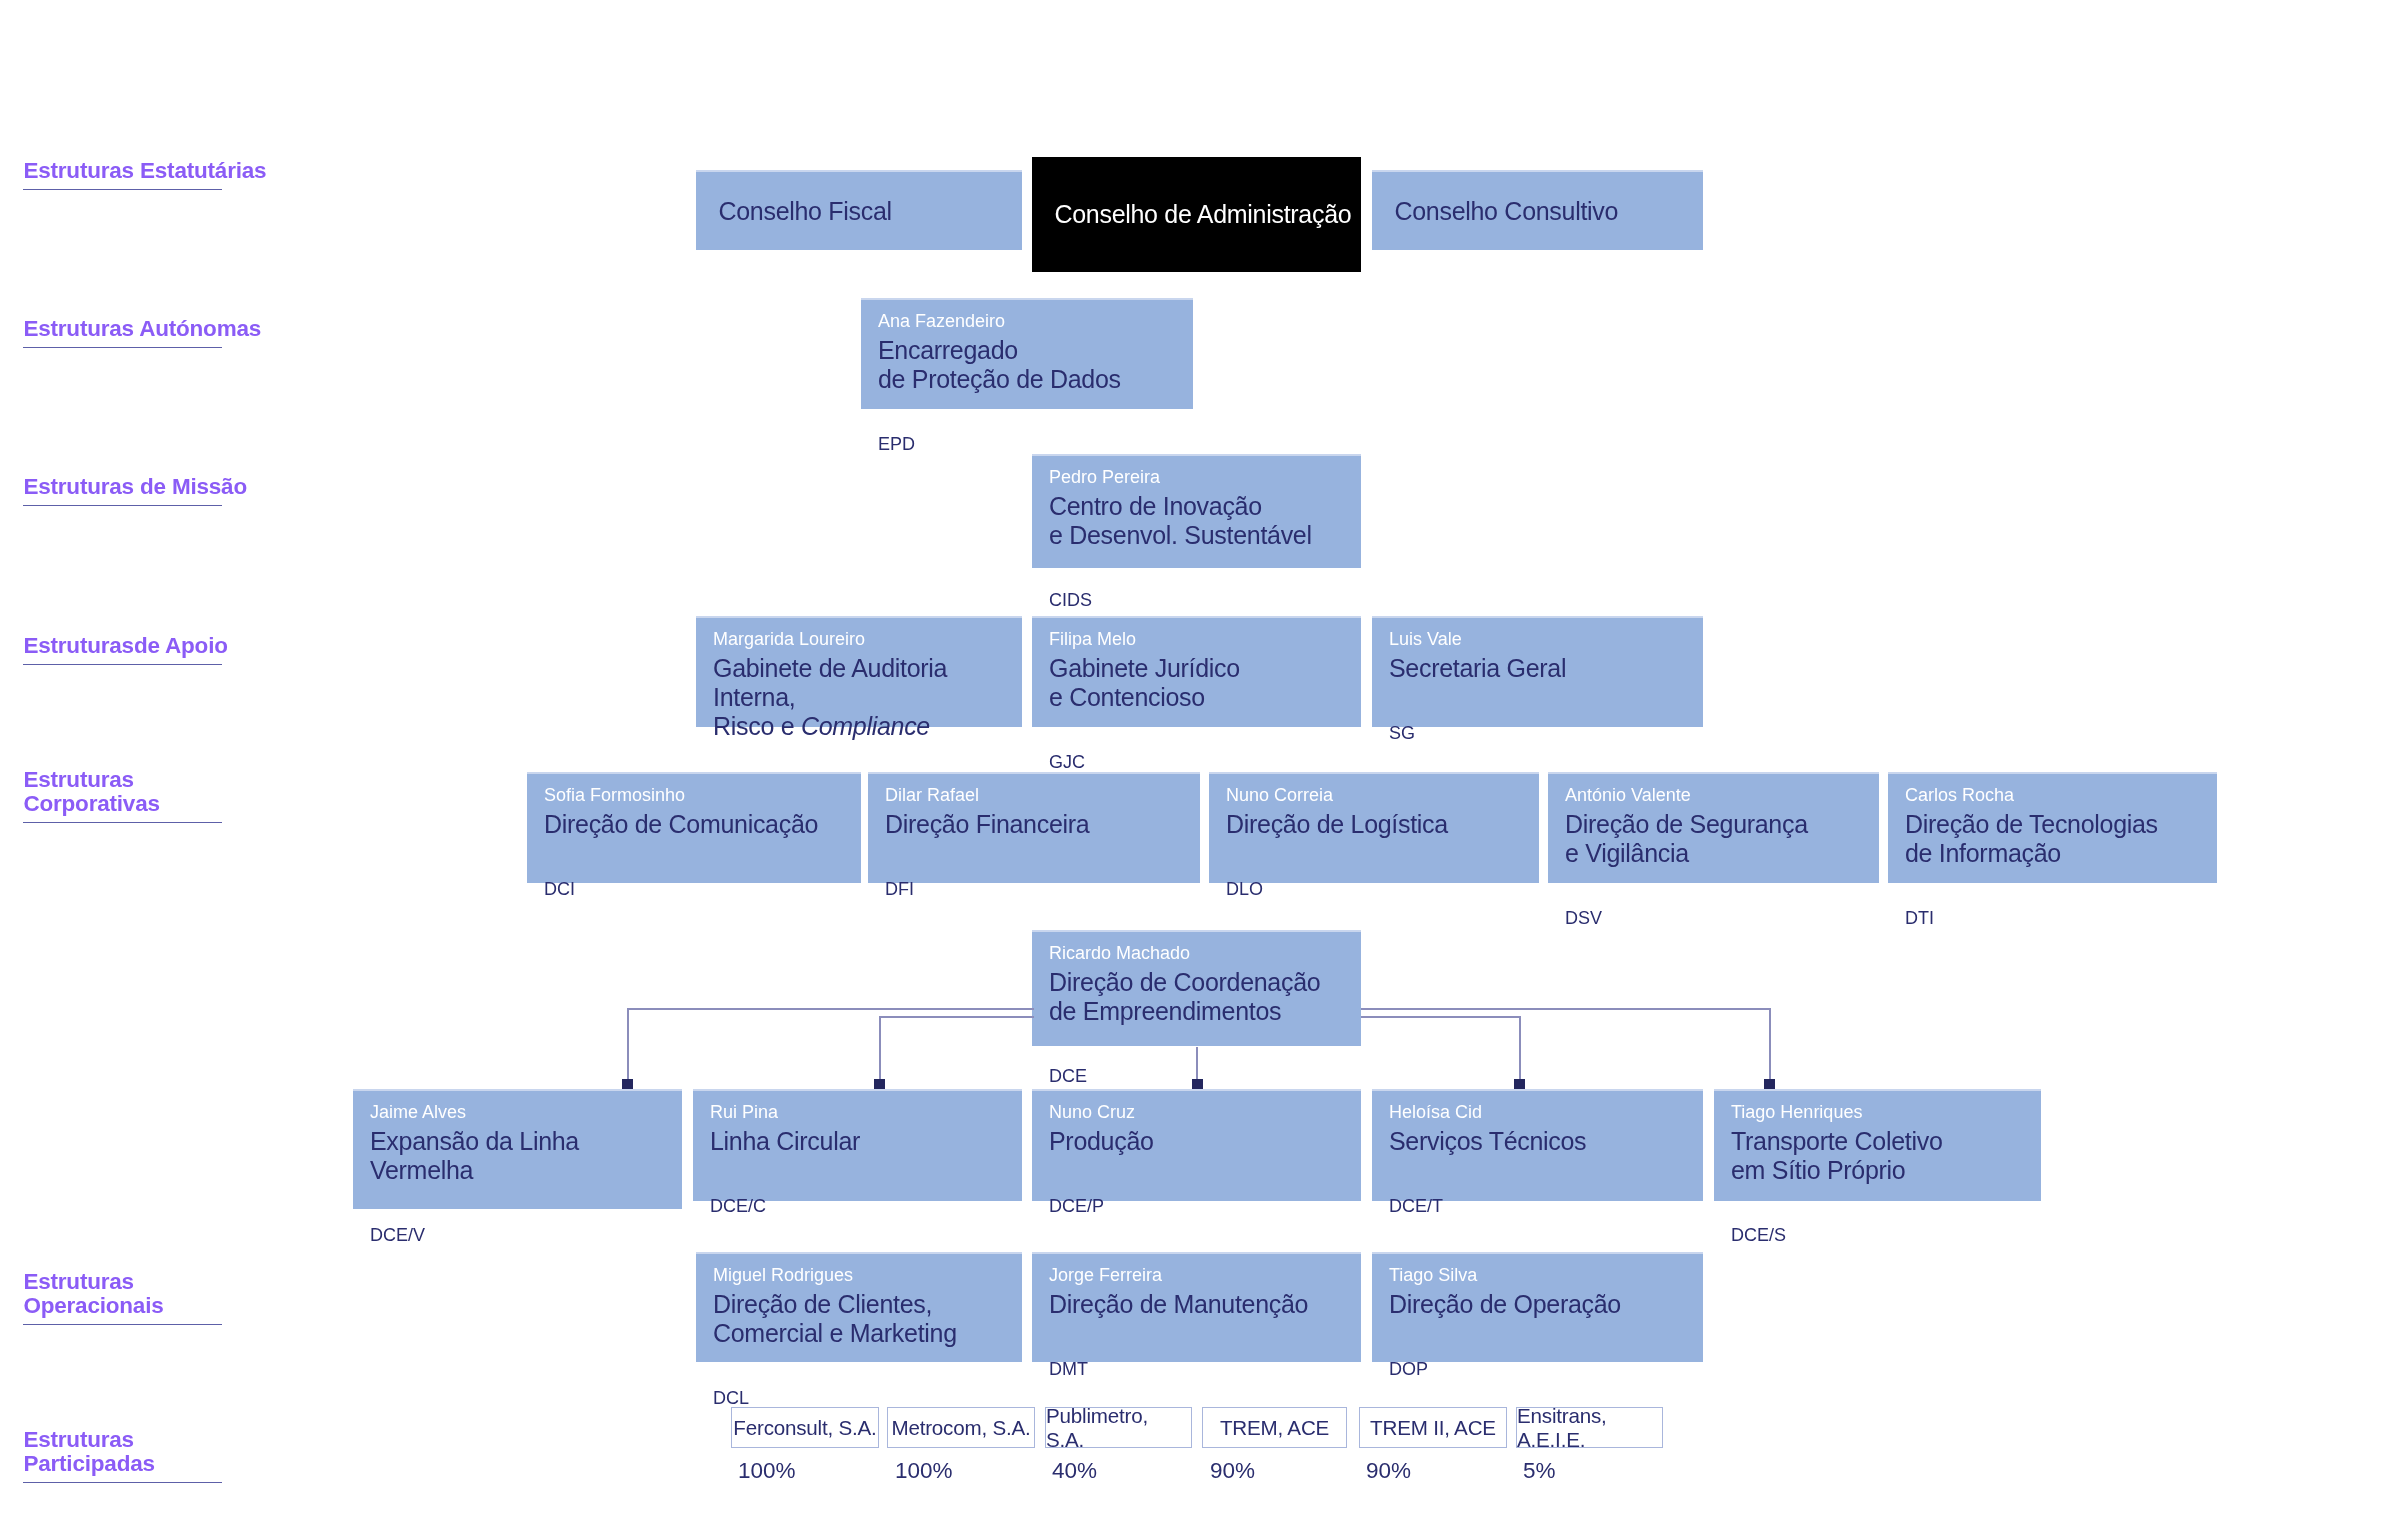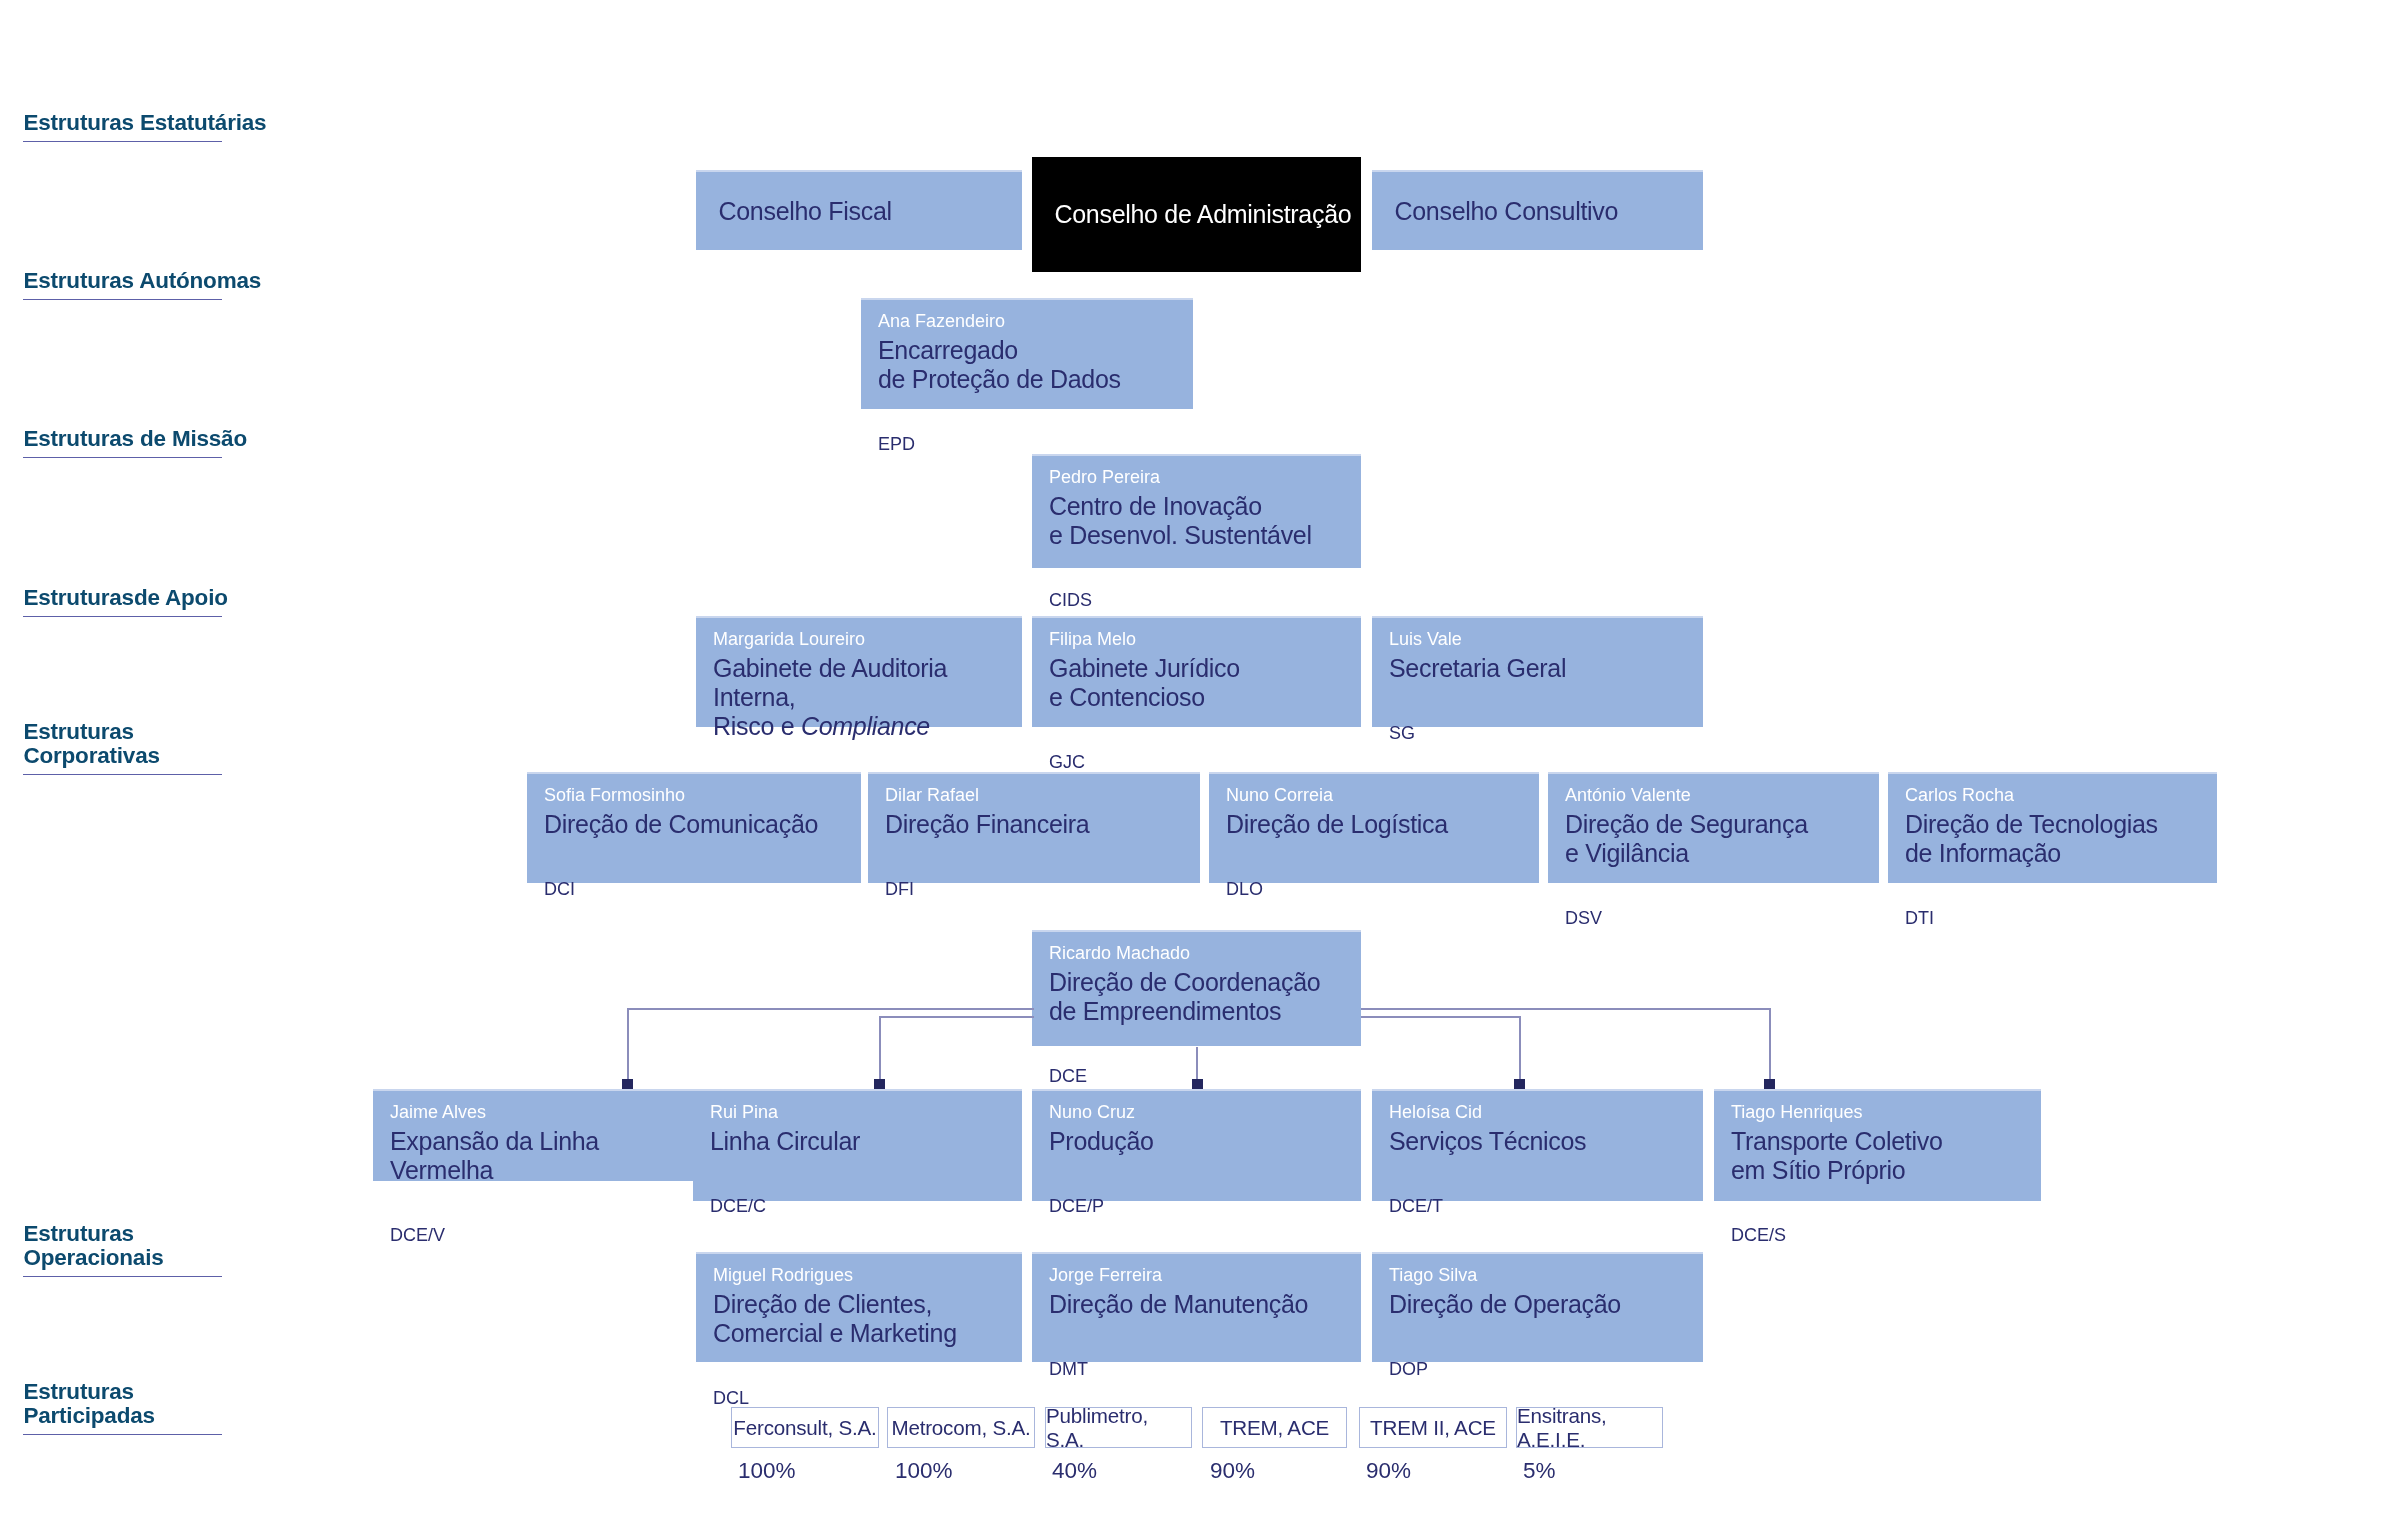--- a/index.html
+++ b/index.html
@@ -6,22 +6,23 @@
   #canvas{
     position:relative;
     width:2399px;height:1530px;
     background:#ffffff;
     font-family:"Liberation Sans", sans-serif;
     overflow:hidden;
   }
   
   .slabel{
     position:absolute;left:23.4px;width:244px;
-    color:#0c4a6e;font-size:22.5px;font-weight:bold;line-height:24px;
+    color:#8b5cf6;font-size:22.5px;font-weight:bold;line-height:24px;
     letter-spacing:-0.2px;
+    margin-top:48px;
   }
   .slabel .rule{
     display:block;width:199px;height:1.9px;background:#5d60a8;margin-top:5.6px;
   }
   
   .obox{
     position:absolute;
     background:#97b3de;
     border-top:2.8px solid #c9d6ee;
     box-sizing:border-box;
@@ -168,21 +169,21 @@
   <div class="vline" style="left:879px;top:1016px;height:73px"></div>
   <div class="vline" style="left:1196px;top:1047px;height:42px"></div>
   <div class="vline" style="left:1519px;top:1016px;height:73px"></div>
   <div class="vline" style="left:1769px;top:1008px;height:81px"></div>
   <div class="sq" style="left:622px;top:1079px"></div>
   <div class="sq" style="left:874px;top:1079px"></div>
   <div class="sq" style="left:1192px;top:1079px"></div>
   <div class="sq" style="left:1514px;top:1079px"></div>
   <div class="sq" style="left:1764px;top:1079px"></div>
 
-  <div class="obox" style="left:373px;top:1089px;width:329px;height:92px">
+  <div class="obox" style="left:353px;top:1089px;width:329px;height:120px">
     <span class="nm">Jaime Alves</span>
     <span class="tt">Expansão da Linha Vermelha</span>
     <span class="sp"></span>
     <span class="cd">DCE/V</span>
   </div>
   <div class="obox" style="left:693px;top:1089px;width:329px;height:112px">
     <span class="nm">Rui Pina</span>
     <span class="tt">Linha Circular</span>
     <span class="sp"></span>
     <span class="cd">DCE/C</span>

